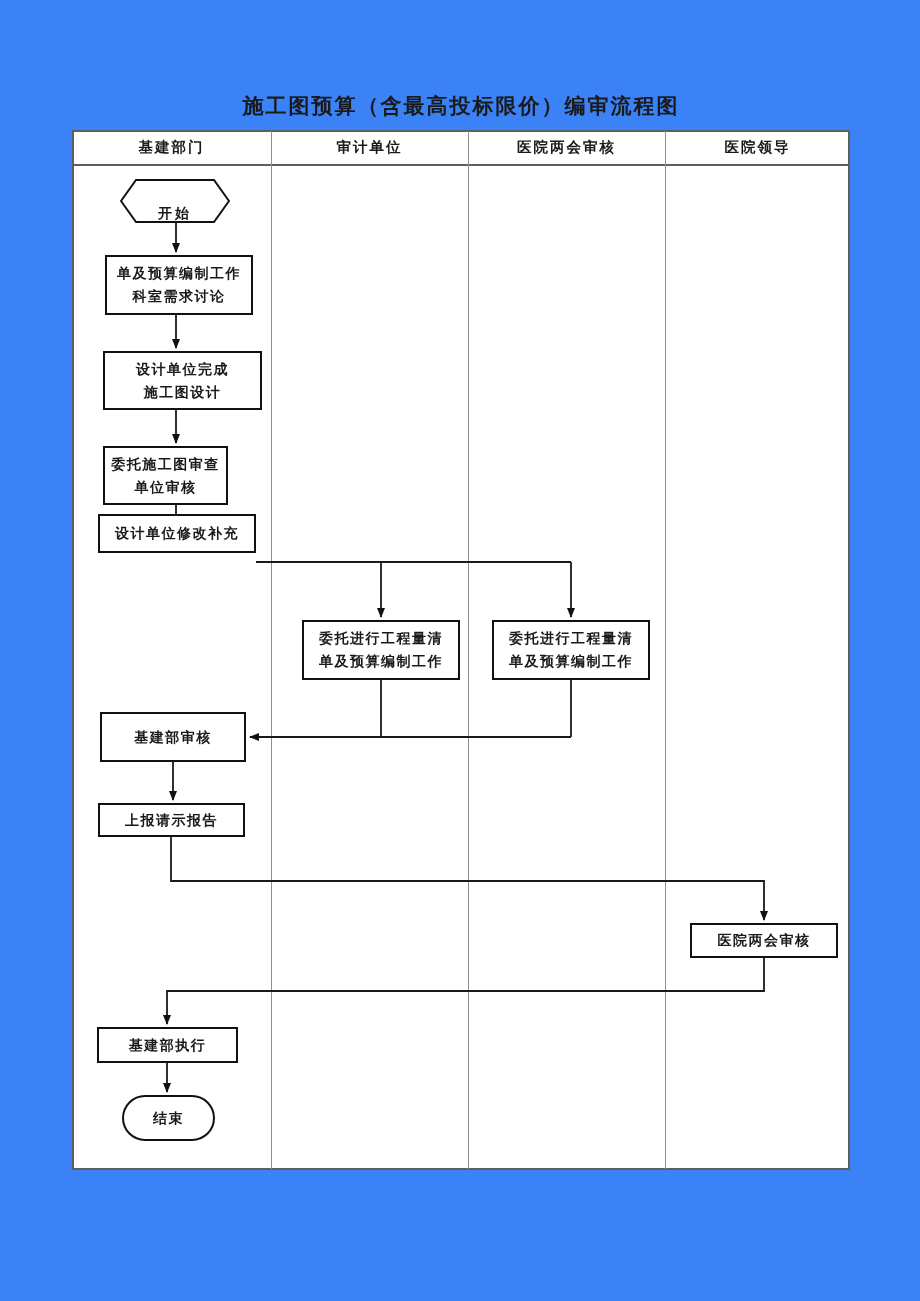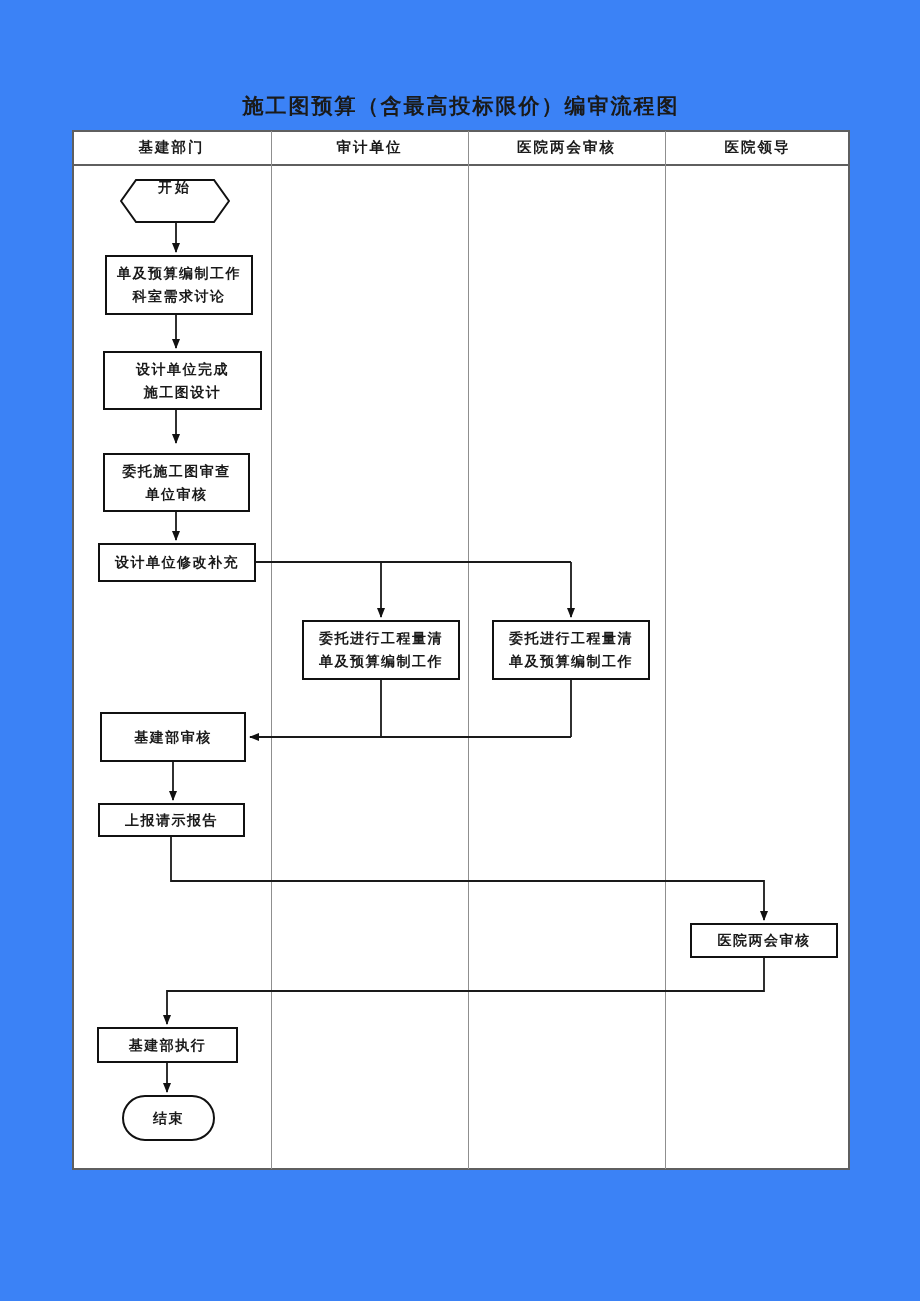--- a/index.html
+++ b/index.html
@@ -86,21 +86,21 @@
     font-weight: bold;
     letter-spacing: 1.5px;
     line-height: 1.62;
     z-index: 2;
   }
   .stadium { border-radius: 23px; }
   .hex-wrap {
     position: absolute;
     z-index: 2;
     display: flex;
-    align-items: flex-start;
+    align-items: flex-end;
     justify-content: center;
   }
   .hex-wrap svg { position: absolute; left: 0; top: 0; }
   .hex-label {
     position: relative;
     font-size: 14px;
     font-weight: bold;
     letter-spacing: 3px;
     z-index: 3;
   }
@@ -157,26 +157,26 @@
   <div class="node" style="left:105px;top:255px;width:148px;height:60px;">
     <span>单及预算编制工作</span>
     <span>科室需求讨论</span>
   </div>
 
   <div class="node" style="left:103px;top:351px;width:159px;height:59px;">
     <span>设计单位完成</span>
     <span>施工图设计</span>
   </div>
 
-  <div class="node" style="left:103px;top:446px;width:147px;height:59px;margin-top:7px;">
+  <div class="node" style="left:103px;top:446px;width:125px;height:59px;">
     <span>委托施工图审查</span>
     <span>单位审核</span>
   </div>
 
-  <div class="node" style="left:98px;top:543px;width:158px;height:39px;">
+  <div class="node" style="left:98px;top:514px;width:158px;height:39px;">
     <span>设计单位修改补充</span>
   </div>
 
   <div class="node" style="left:302px;top:620px;width:158px;height:60px;">
     <span>委托进行工程量清</span>
     <span>单及预算编制工作</span>
   </div>
 
   <div class="node" style="left:492px;top:620px;width:158px;height:60px;">
     <span>委托进行工程量清</span>

